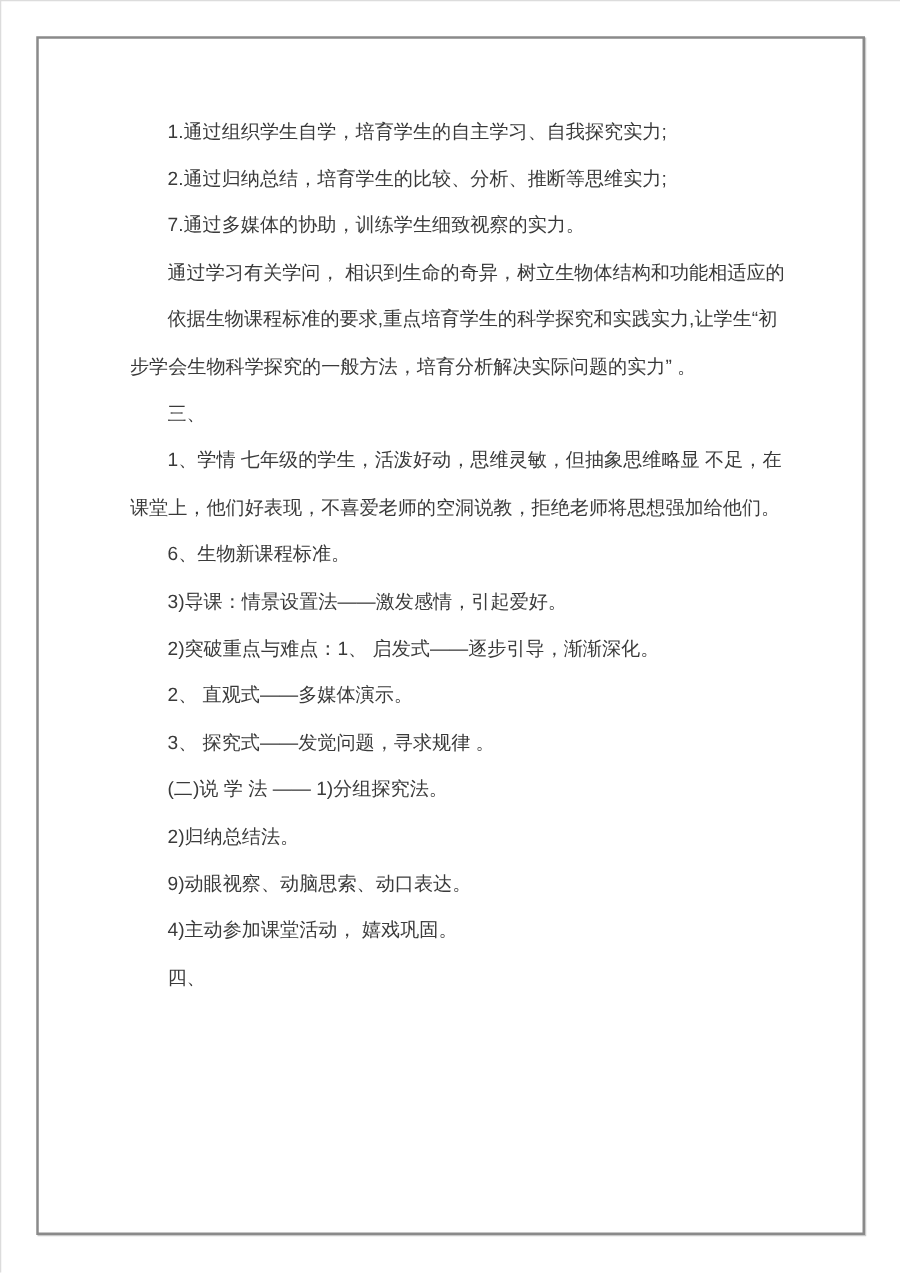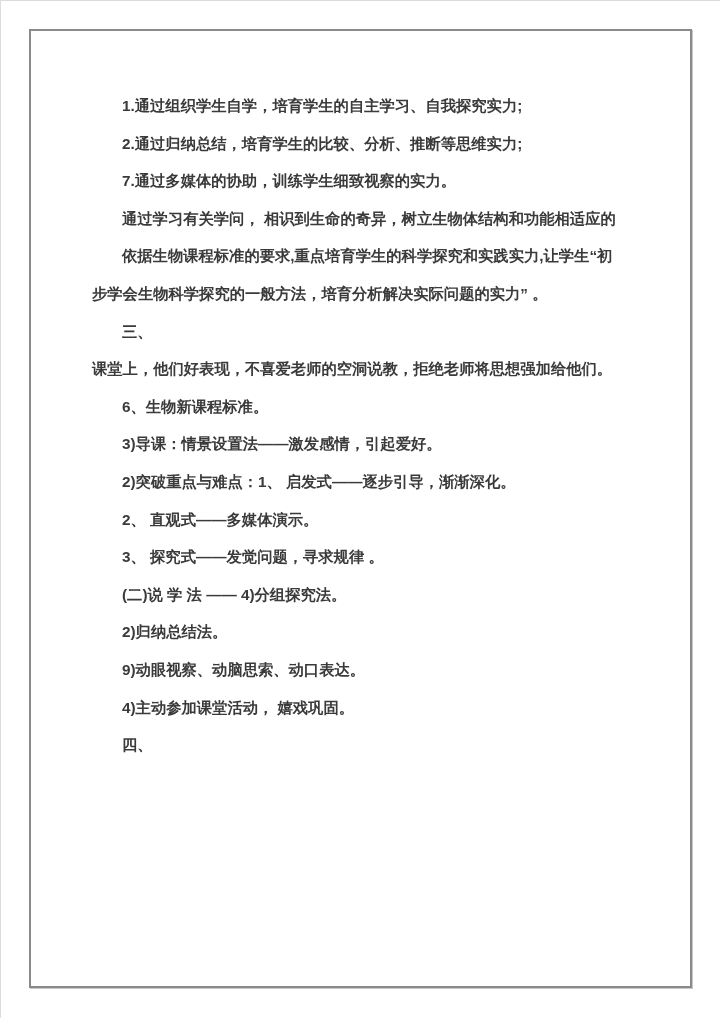--- a/index.html
+++ b/index.html
@@ -29,27 +29,27 @@
     left: 29px;
     top: 29px;
     width: 663px;
     height: 959px;
     box-sizing: border-box;
     border: 2px solid #8a8a8a;
     box-shadow: 1px 1px 0 #c9c9c9;
   }
   .document-content {
     position: absolute;
-    left: 92px;
+    left: 104px;
     top: 87px;
     width: 508px;
     color: #3a3a3a;
     font-size: 15.3px;
     line-height: 37.6px;
-    font-weight: 700;
+    font-weight: 400;
   }
   .line {
     height: 37.6px;
     white-space: pre;          
     overflow: visible;
   }
   .line.indent {
     padding-left: 30px;        
   }
   .line.fill {
@@ -66,24 +66,25 @@
 <div class="page-border" style="border-color: rgb(138, 138, 138);"></div>
 
 <div class="document-content" style="color: rgb(58, 58, 58);">
     <div class="line indent">1.通过组织学生自学，培育学生的自主学习、自我探究实力;</div>
     <div class="line indent">2.通过归纳总结，培育学生的比较、分析、推断等思维实力;</div>
     <div class="line indent">7.通过多媒体的协助，训练学生细致视察的实力。</div>
     <div class="line indent fill">通过学习有关学问， 相识到生命的奇异，树立生物体结构和功能相适应的</div>
     <div class="line indent fill">依据生物课程标准的要求,重点培育学生的科学探究和实践实力,让学生“初</div>
     <div class="line">步学会生物科学探究的一般方法，培育分析解决实际问题的实力” 。</div>
     <div class="line indent">三、</div>
+    <div class="line indent fill">1、学情 七年级的学生，活泼好动，思维灵敏，但抽象思维略显 不足，在</div>
     <div class="line">课堂上，他们好表现，不喜爱老师的空洞说教，拒绝老师将思想强加给他们。</div>
     <div class="line indent">6、生物新课程标准。</div>
     <div class="line indent">3)导课：情景设置法——激发感情，引起爱好。</div>
     <div class="line indent">2)突破重点与难点：1、 启发式——逐步引导，渐渐深化。</div>
     <div class="line indent">2、 直观式——多媒体演示。</div>
     <div class="line indent">3、 探究式——发觉问题，寻求规律 。</div>
-    <div class="line indent">(二)说 学 法 —— 4)分组探究法。</div>
+    <div class="line indent">(二)说 学 法 —— 1)分组探究法。</div>
     <div class="line indent">2)归纳总结法。</div>
     <div class="line indent">9)动眼视察、动脑思索、动口表达。</div>
     <div class="line indent">4)主动参加课堂活动， 嬉戏巩固。</div>
     <div class="line indent">四、</div>
   </div>
 
 </body></html>

